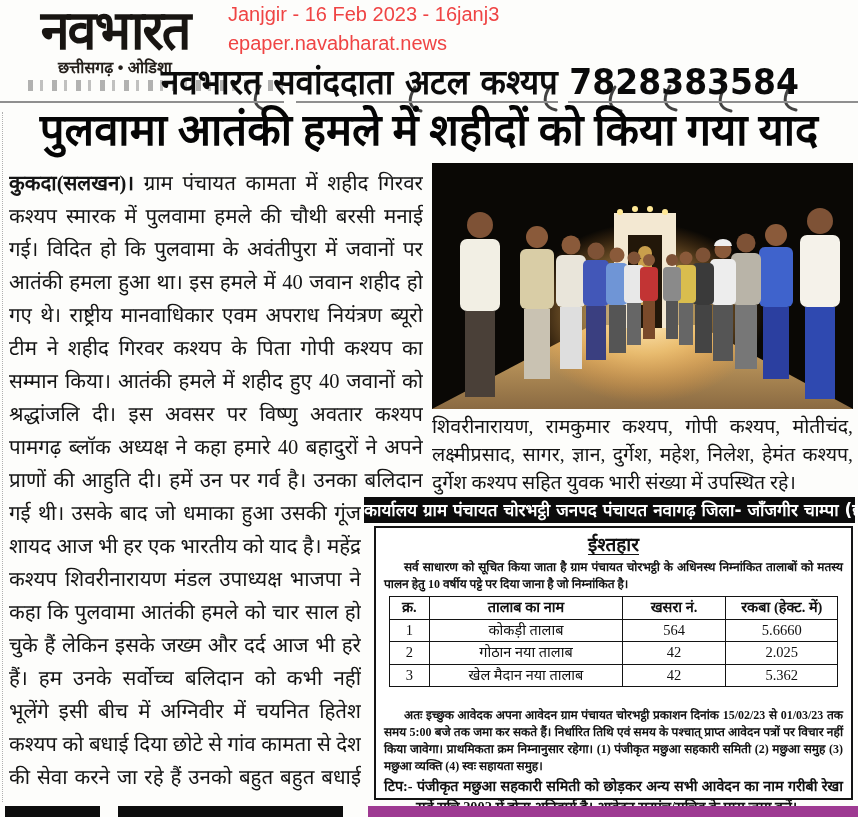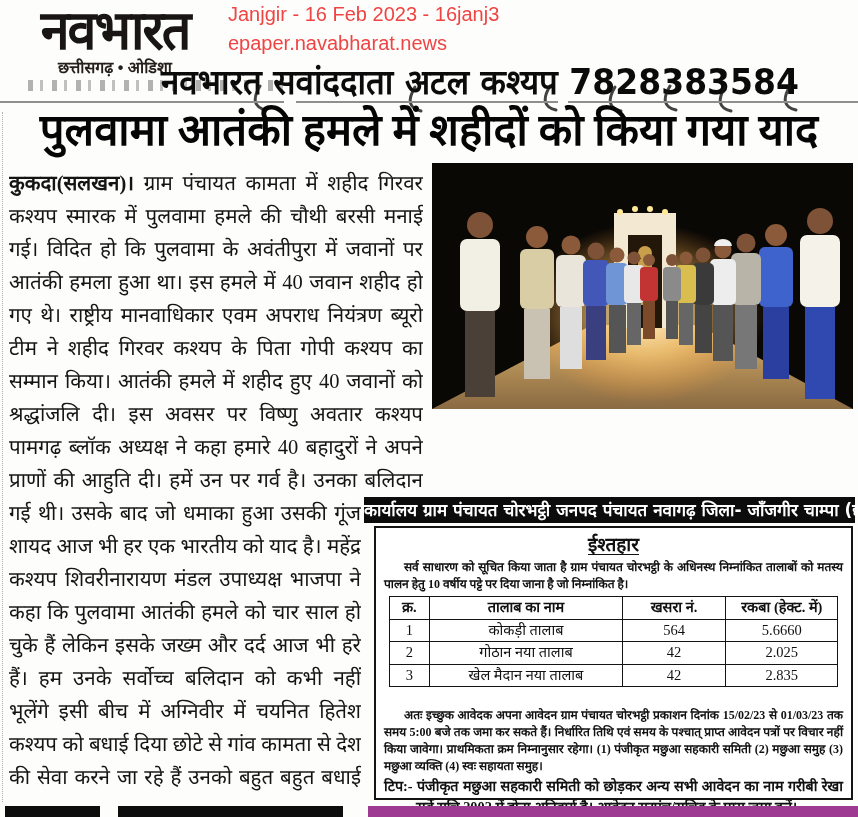--- a/index.html
+++ b/index.html
@@ -219,20 +219,21 @@
           </g>
         <g>
             <circle cx="240" cy="97" r="6" fill="#7e5236"></circle>
             <rect x="231" y="104" width="18" height="34" rx="4" fill="#8a8a8a"></rect>
             <rect x="234" y="138" width="12" height="38" fill="#555555"></rect>
           </g>
       </g>
     </svg>
   </div>
 
+  <div class="caption">शिवरीनारायण, रामकुमार कश्यप, गोपी कश्यप, मोतीचंद, लक्ष्मीप्रसाद, सागर, ज्ञान, दुर्गेश, महेश, निलेश, हेमंत कश्यप, दुर्गेश कश्यप सहित युवक भारी संख्या में उपस्थित रहे।</div>
 
   <div class="office-bar">कार्यालय ग्राम पंचायत चोरभट्ठी जनपद पंचायत नवागढ़ जिला- जाँजगीर चाम्पा (छ.ग.)</div>
 
   <div class="notice-box">
     <div class="notice-title">ईश्तहार</div>
     <div class="notice-intro">सर्व साधारण को सूचित किया जाता है ग्राम पंचायत चोरभट्ठी के अधिनस्थ निम्नांकित तालाबों को मतस्य पालन हेतु 10 वर्षीय पट्टे पर दिया जाना है जो निम्नांकित है।</div>
 
     <table class="ponds">
       <colgroup>
           <col style="width:9%">
@@ -256,21 +257,21 @@
       <tr>
         <td>2</td>
         <td>गोठान नया तालाब</td>
         <td>42</td>
         <td>2.025</td>
       </tr>
       <tr>
         <td>3</td>
         <td>खेल मैदान नया तालाब</td>
         <td>42</td>
-        <td>2.835</td>
+        <td>5.362</td>
       </tr>
     </tbody>
       </table>
 
     <div class="notice-terms">अतः इच्छुक आवेदक अपना आवेदन ग्राम पंचायत चोरभट्ठी प्रकाशन दिनांक 15/02/23 से 01/03/23 तक समय 5:00 बजे तक जमा कर सकते हैं। निर्धारित तिथि एवं समय के पश्चात् प्राप्त आवेदन पत्रों पर विचार नहीं किया जावेगा। प्राथमिकता क्रम निम्नानुसार रहेगा। (1) पंजीकृत मछुआ सहकारी समिती (2) मछुआ समुह (3) मछुआ व्यक्ति (4) स्वः सहायता समुह।</div>
     <div class="notice-note"><b>टिप:-</b><span> पंजीकृत मछुआ सहकारी समिती को छोड़कर अन्य सभी आवेदन का नाम गरीबी रेखा सर्वे सुचि 2002 में होना अनिवार्य है। आवेदन सरपंच/सचिव के पास जमा करें।</span></div>
 
   </div>
 
   <div class="bbar black" style="left:5px;width:95px"></div>

